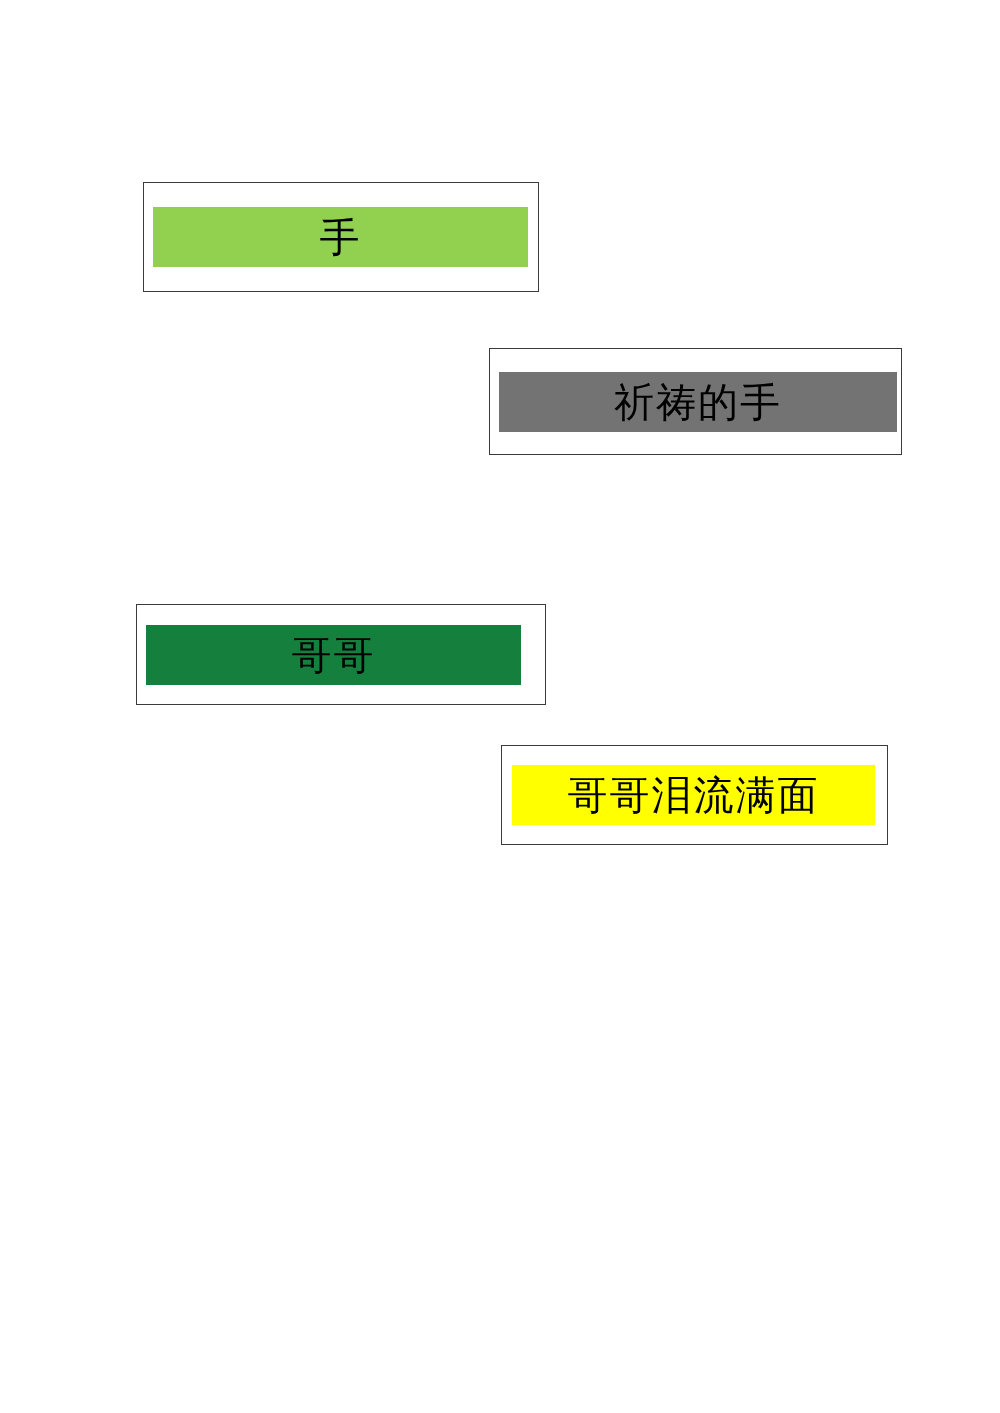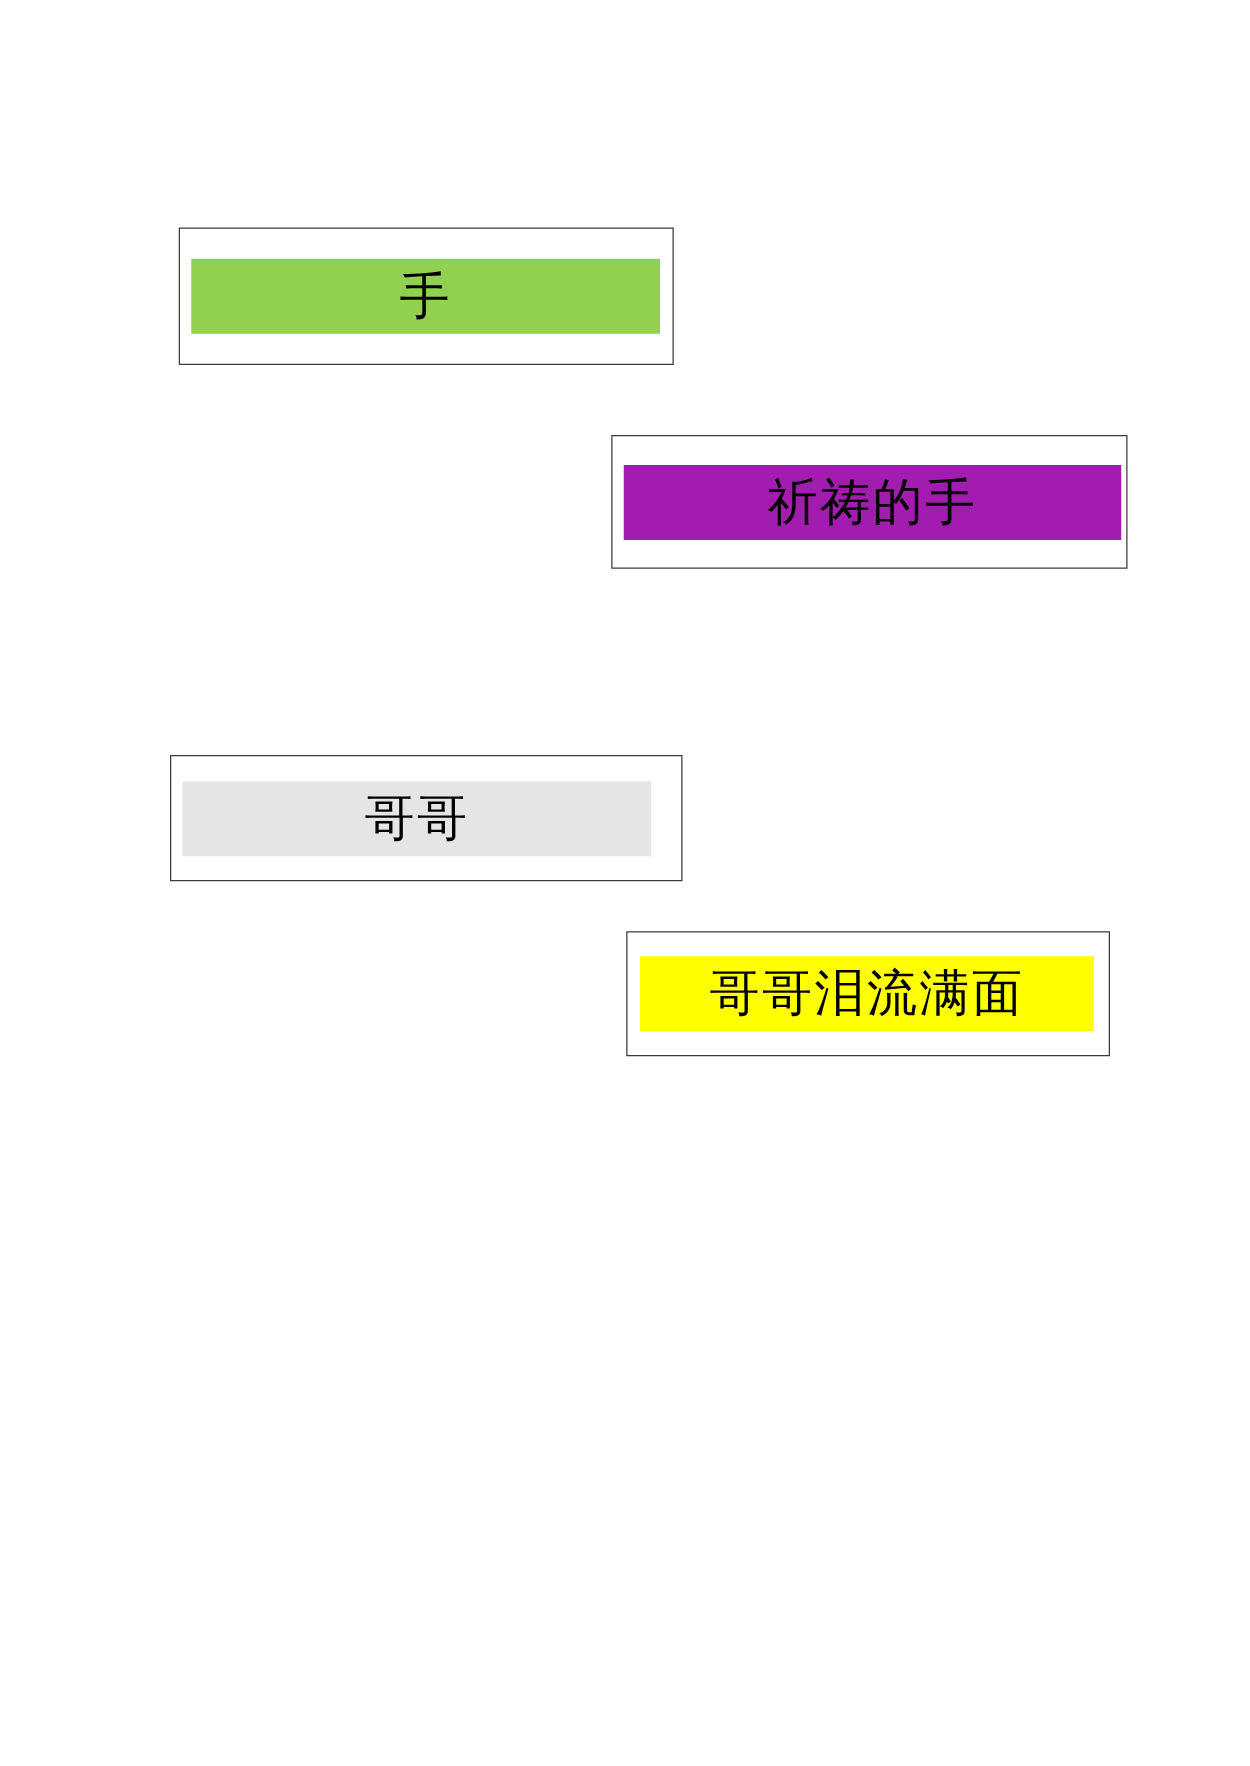--- a/index.html
+++ b/index.html
@@ -61,35 +61,35 @@
   #box-2 {
     left: 489px;
     top: 348px;
     width: 413px;
     height: 107px;
   }
   #box-2 .hl-band {
     height: 60px;
     margin-left: 9px;
     margin-right: 4px;
-    background: #a21caf;
+    background: #737373;
   }
 
   
   #box-3 {
     left: 136px;
     top: 604px;
     width: 410px;
     height: 101px;
   }
   #box-3 .hl-band {
     height: 60px;
     margin-left: 9px;
     margin-right: 24px;
-    background: #e5e5e5;
+    background: #15803d;
   }
 
   
   #box-4 {
     left: 501px;
     top: 745px;
     width: 387px;
     height: 100px;
   }
   #box-4 .hl-band {

